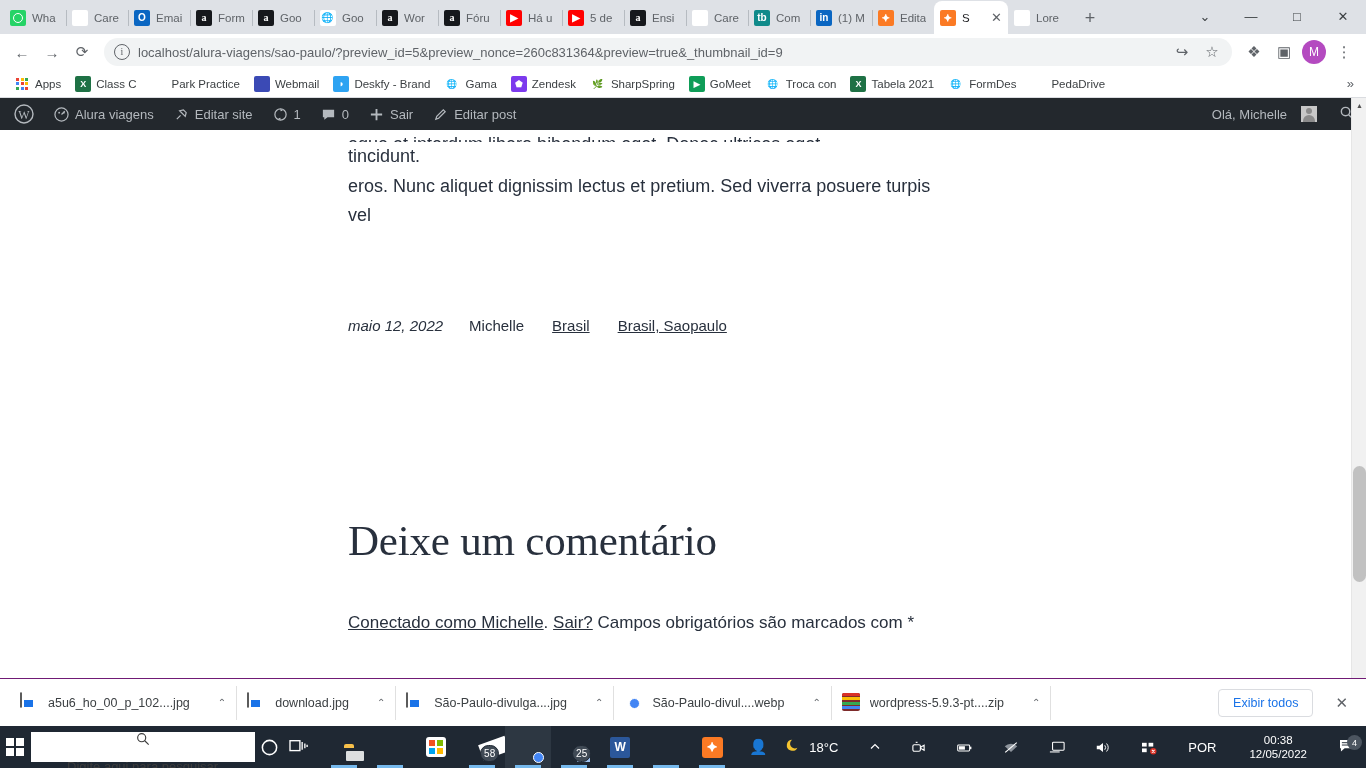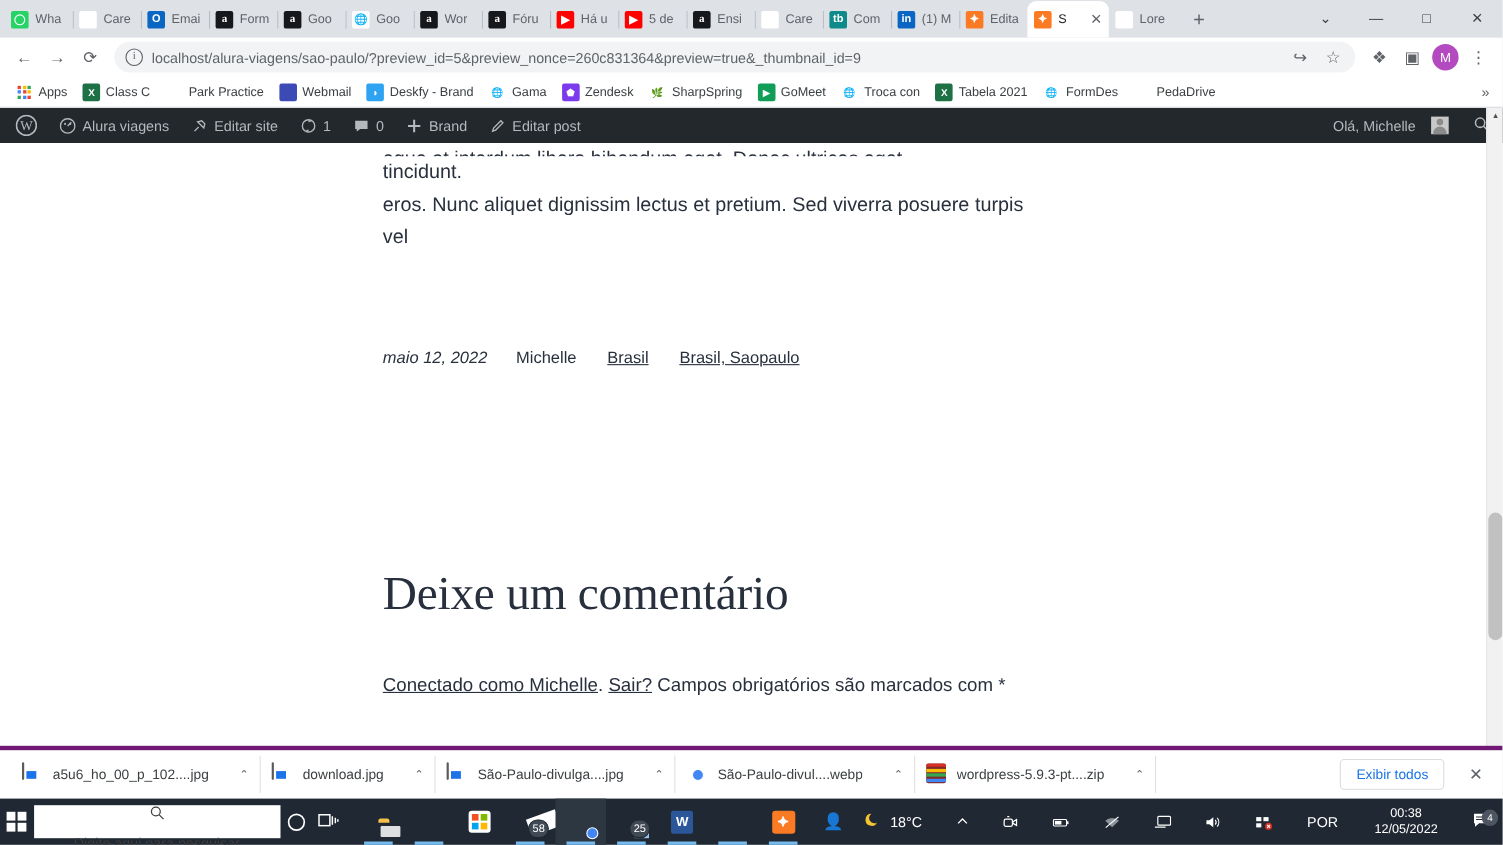--- a/index.html
+++ b/index.html
@@ -174,21 +174,21 @@
   .sb-up { top: 0; }
   .sb-down { bottom: 0; }
   .sb-thumb {
     position: absolute; left: 1px; width: 13px; top: 368px; height: 116px;
     background: #c1c1c1; border-radius: 7px;
   }
 
   
   .shelf {
     position: absolute; left: 0; bottom: 0; width: 1366px; height: 48px;
-    background: #ffffff; border-top: 4px solid #701a75;
+    background: #ffffff; border-top: 1px solid #701a75;
     display: flex; align-items: center; padding: 0 10px; gap: 0;
   }
   .dl {
     display: flex; align-items: center; height: 34px; padding: 0 10px;
     border-right: 1px solid #e0e0e0; font-size: 12.5px; color: #3c4043; gap: 10px;
     white-space: nowrap;
   }
   .dl .dlicon { width: 18px; height: 20px; flex: 0 0 18px; position: relative; }
   .doc-icon {
     width: 16px; height: 19px; background: #fff; border: 1.3px solid #5b5b5b; border-radius: 1px;
@@ -516,21 +516,21 @@
             </svg>
         </span>
         <span>0</span>
       </div>
       <div class="wpitem">
         <span class="wpi">
           <svg width="15" height="15" viewBox="0 0 16 16">
               <path d="M8 2 V14 M2 8 H14" stroke="#b4b9be" stroke-width="2"></path>
             </svg>
         </span>
-        <span>Brand</span>
+        <span>Sair</span>
       </div>
       <div class="wpitem">
         <span class="wpi">
           <svg width="15" height="15" viewBox="0 0 16 16">
               <path d="M3 13 L4 10 L11 3 L13 5 L6 12 Z" fill="none" stroke="#b4b9be" stroke-width="1.3"></path>
             </svg>
         </span>
         <span>Editar post</span>
       </div>
       <div class="wp-right">

